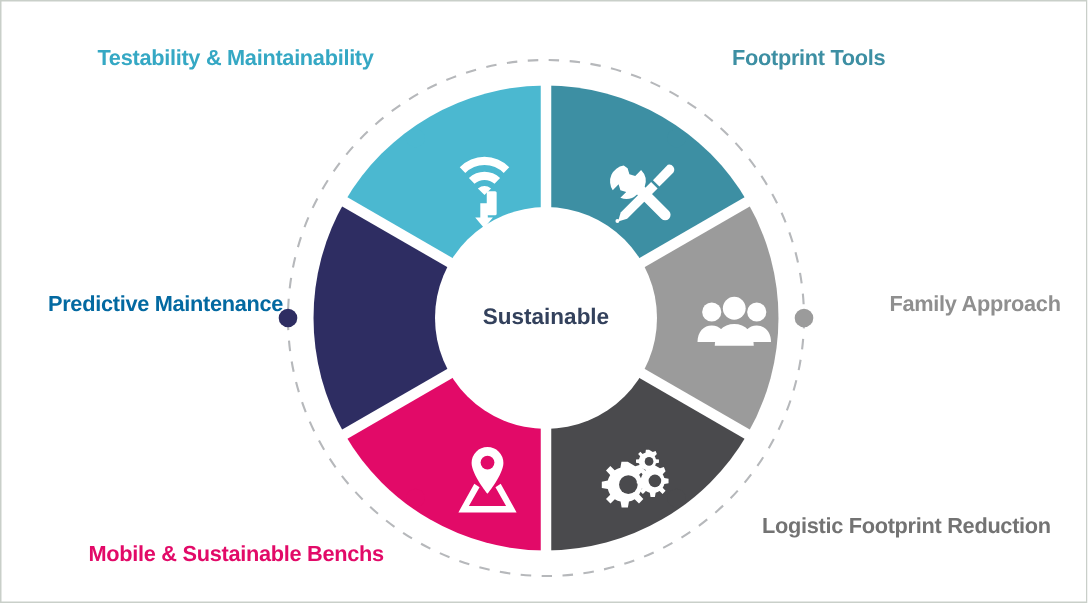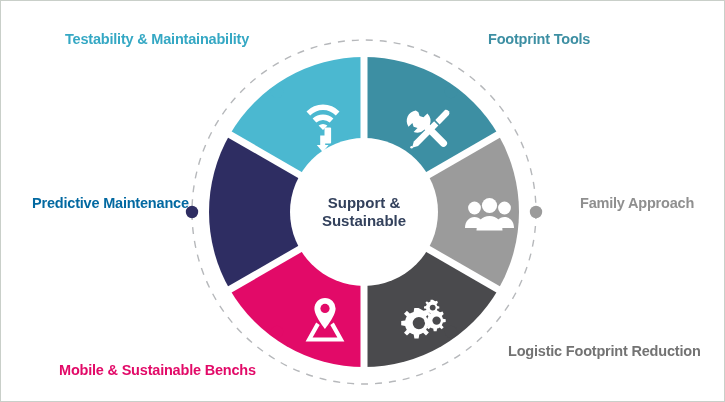--- a/index.html
+++ b/index.html
@@ -147,30 +147,29 @@
         <rect x="2.1" y="19.5" width="12.8" height="7.4" rx="1.4"></rect>
         <rect x="20.7" y="0" width="2.6" height="36" rx="1.2"></rect>
         <rect x="15.6" y="14.5" width="12.8" height="7.4" rx="1.4"></rect>
         <rect x="34.2" y="0" width="2.6" height="36" rx="1.2"></rect>
         <rect x="29.1" y="5.5" width="12.8" height="7.4" rx="1.4"></rect>
       </g>
 
     </svg>
 
     <div class="center-title">
-      <div>Support &amp;</div>
       <div>Sustainable</div>
     </div>
   </div>
 
   <div class="label" id="lbl-testability" style="color:#35a8c4;">Testability &amp; Maintainability</div>
 
   <div class="label" id="lbl-standard" style="color:#3d8fa3;">Footprint Tools</div>
 
-  <div class="label" id="lbl-family" style="color:#8f8f8f;">Family Approach</div>
+  <div class="label" id="lbl-family" style="color:#8f8f8f;margin-left:13px;">Family Approach</div>
 
   <div class="label" id="lbl-logistic" style="color:#737373;">Logistic Footprint Reduction</div>
 
   <div class="label" id="lbl-mobile" style="color:#e20a68;">Mobile &amp; Sustainable Benchs</div>
 
   <div class="label" id="lbl-predictive" style="color:#0369a1;margin-left:24px;">Predictive Maintenance</div>
 
 </div>
 
 </body></html>

